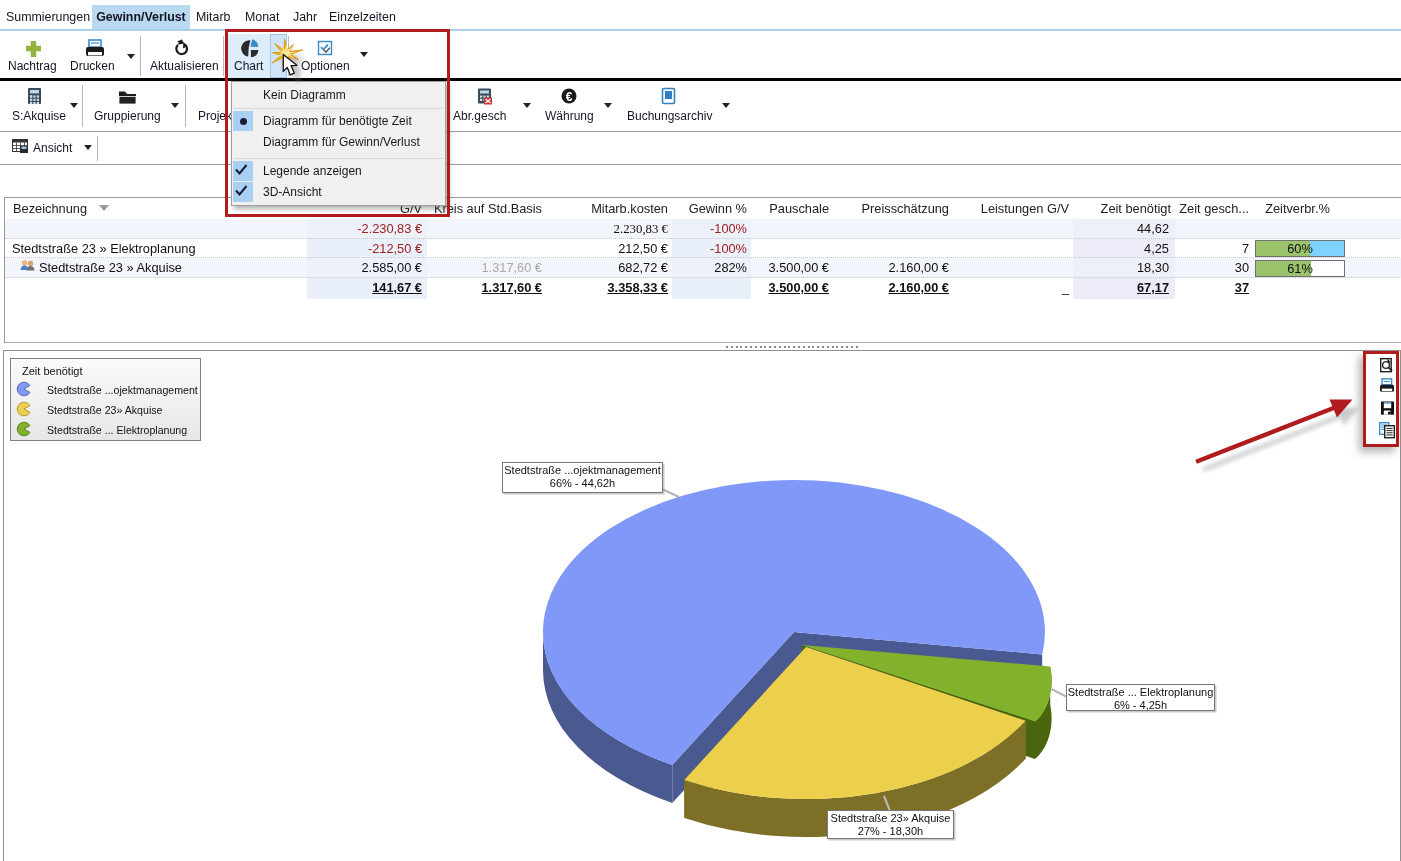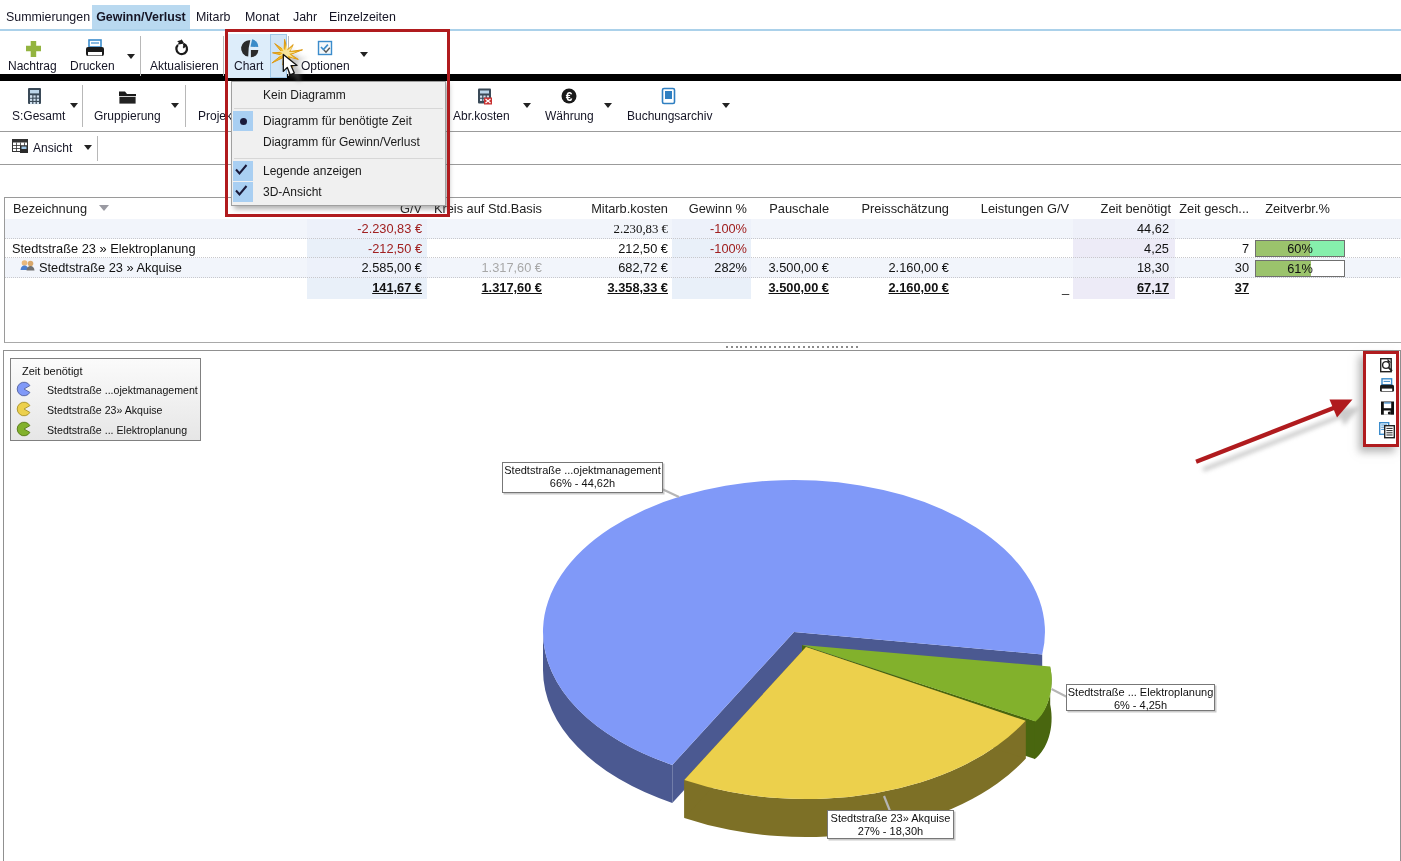--- a/index.html
+++ b/index.html
@@ -4,21 +4,21 @@
 html,body{margin:0;padding:0;width:1401px;height:861px;background:#fff;overflow:hidden;}
 *{box-sizing:border-box;}
 body{font-family:"Liberation Sans",sans-serif;color:#111;}
 .abs{position:absolute;}
 #page{position:relative;width:1401px;height:861px;}
 
 #tabs{left:0;top:0;width:1401px;height:31px;background:#fff;border-bottom:2px solid #abd1ea;font-size:12.4px;}
 .tab{position:absolute;top:5px;height:24px;line-height:24px;color:#151525;}
 .tabsel{background:#b9d9f0;font-weight:bold;width:98px;text-align:center;}
 
-#row1{left:0;top:31px;width:1401px;height:50px;background:#fff;border-bottom:7px solid #000000;}
+#row1{left:0;top:31px;width:1401px;height:50px;background:#fff;border-bottom:3px solid #000000;}
 #row2{left:0;top:81px;width:1401px;height:51px;background:#fff;border-bottom:1px solid #9b9b9b;}
 #row3{left:0;top:132px;width:1401px;height:33px;background:#fff;border-bottom:1px solid #9b9b9b;}
 .tbtxt{position:absolute;font-size:12px;color:#151525;white-space:nowrap;}
 .vsep{position:absolute;width:1px;background:#b8b8b8;}
 .arr{position:absolute;width:0;height:0;border-left:4.5px solid transparent;border-right:4.5px solid transparent;border-top:5px solid #222;}
 
 #filter{left:0;top:164px;width:1401px;height:33px;background:#fff;font-size:11.5px;}
 
 #tablepanel{left:4px;top:197px;width:1397px;height:146px;border-left:1px solid #9a9a9a;border-top:1px solid #9a9a9a;border-bottom:1px solid #a9a9a9;background:#fff;}
 .trow{position:absolute;left:0;width:1397px;font-size:12.8px;}
@@ -64,28 +64,28 @@
   <div class="vsep" style="left:223px;top:5px;height:40px;"></div>
   <div style="position:absolute;left:228px;top:3px;width:42px;height:44px;background:#ddedfa;"></div>
   <div class="tbtxt" style="left:234px;top:28px;background:transparent;">Chart</div>
   <div style="position:absolute;left:270px;top:3px;width:17px;height:44px;background:#cfe4f6;border:1px solid #9ec7e8;"></div>
   <div class="vsep" style="left:288px;top:5px;height:40px;"></div>
   <div class="tbtxt" style="left:301px;top:28px;">Optionen</div>
   <div class="arr" style="left:360px;top:21px;"></div>
 </div>
 
 <div id="row2" class="abs">
-  <div class="tbtxt" style="left:12px;top:28px;">S:Gesamt</div>
+  <div class="tbtxt" style="left:12px;top:28px;">S:Akquise</div>
   <div class="arr" style="left:70px;top:22px;"></div>
   <div class="vsep" style="left:82px;top:4px;height:42px;"></div>
   <div class="tbtxt" style="left:94px;top:28px;">Gruppierung</div>
   <div class="arr" style="left:171px;top:22px;"></div>
   <div class="vsep" style="left:185px;top:4px;height:42px;"></div>
   <div class="tbtxt" style="left:198px;top:28px;">Projekt</div>
-  <div class="tbtxt" style="left:453px;top:28px;">Abr.kosten</div>
+  <div class="tbtxt" style="left:453px;top:28px;">Abr.gesch</div>
   <div class="arr" style="left:523px;top:22px;"></div>
   <div class="tbtxt" style="left:545px;top:28px;">Währung</div>
   <div class="arr" style="left:604px;top:22px;"></div>
   <div class="tbtxt" style="left:627px;top:28px;">Buchungsarchiv</div>
   <div class="arr" style="left:722px;top:22px;"></div>
 </div>
 
 <div id="row3" class="abs">
   <div class="tbtxt" style="left:33px;top:9px;">Ansicht</div>
   <div class="arr" style="left:84px;top:13px;"></div>
@@ -123,21 +123,21 @@
     <div class="cell" style="left:1069px;width:102px;padding-right:7px;">44,62</div>
   </div>
 
   <div class="trow" style="top:41px;height:19px;line-height:19px;border-bottom:1px dotted #c8c8cc;">
     <div class="cell cl" style="left:0;width:302px;padding-left:7px;">Stedtstraße 23 » Elektroplanung</div>
     <div class="cell neg" style="left:302px;width:120px;">-212,50 €</div>
     <div class="cell" style="left:542px;width:126px;">212,50 €</div>
     <div class="cell neg" style="left:668px;width:79px;">-100%</div>
     <div class="cell" style="left:1069px;width:102px;padding-right:7px;">4,25</div>
     <div class="cell" style="left:1171px;width:78px;">7</div>
-    <div class="abs" style="left:1250px;top:1px;width:90px;height:17px;border:1px solid #707070;background:#86efac;">
+    <div class="abs" style="left:1250px;top:1px;width:90px;height:17px;border:1px solid #707070;background:#7dd3fc;">
       <div class="abs" style="left:0;top:0;width:54px;height:15px;background:#9bc36c;"></div>
       <div class="abs" style="left:0;top:0;width:88px;height:15px;text-align:center;line-height:15px;">60%</div>
     </div>
   </div>
 
   <div class="trow" style="top:60px;height:20px;line-height:20px;border-bottom:1px dotted #c8c8cc;">
     <div class="cell cl" style="left:0;width:302px;padding-left:34px;">Stedtstraße 23 » Akquise</div>
     <div class="cell" style="left:302px;width:120px;">2.585,00 €</div>
     <div class="cell" style="left:422px;width:120px;color:#a8a8a8;">1.317,60 €</div>
     <div class="cell" style="left:542px;width:126px;">682,72 €</div>

